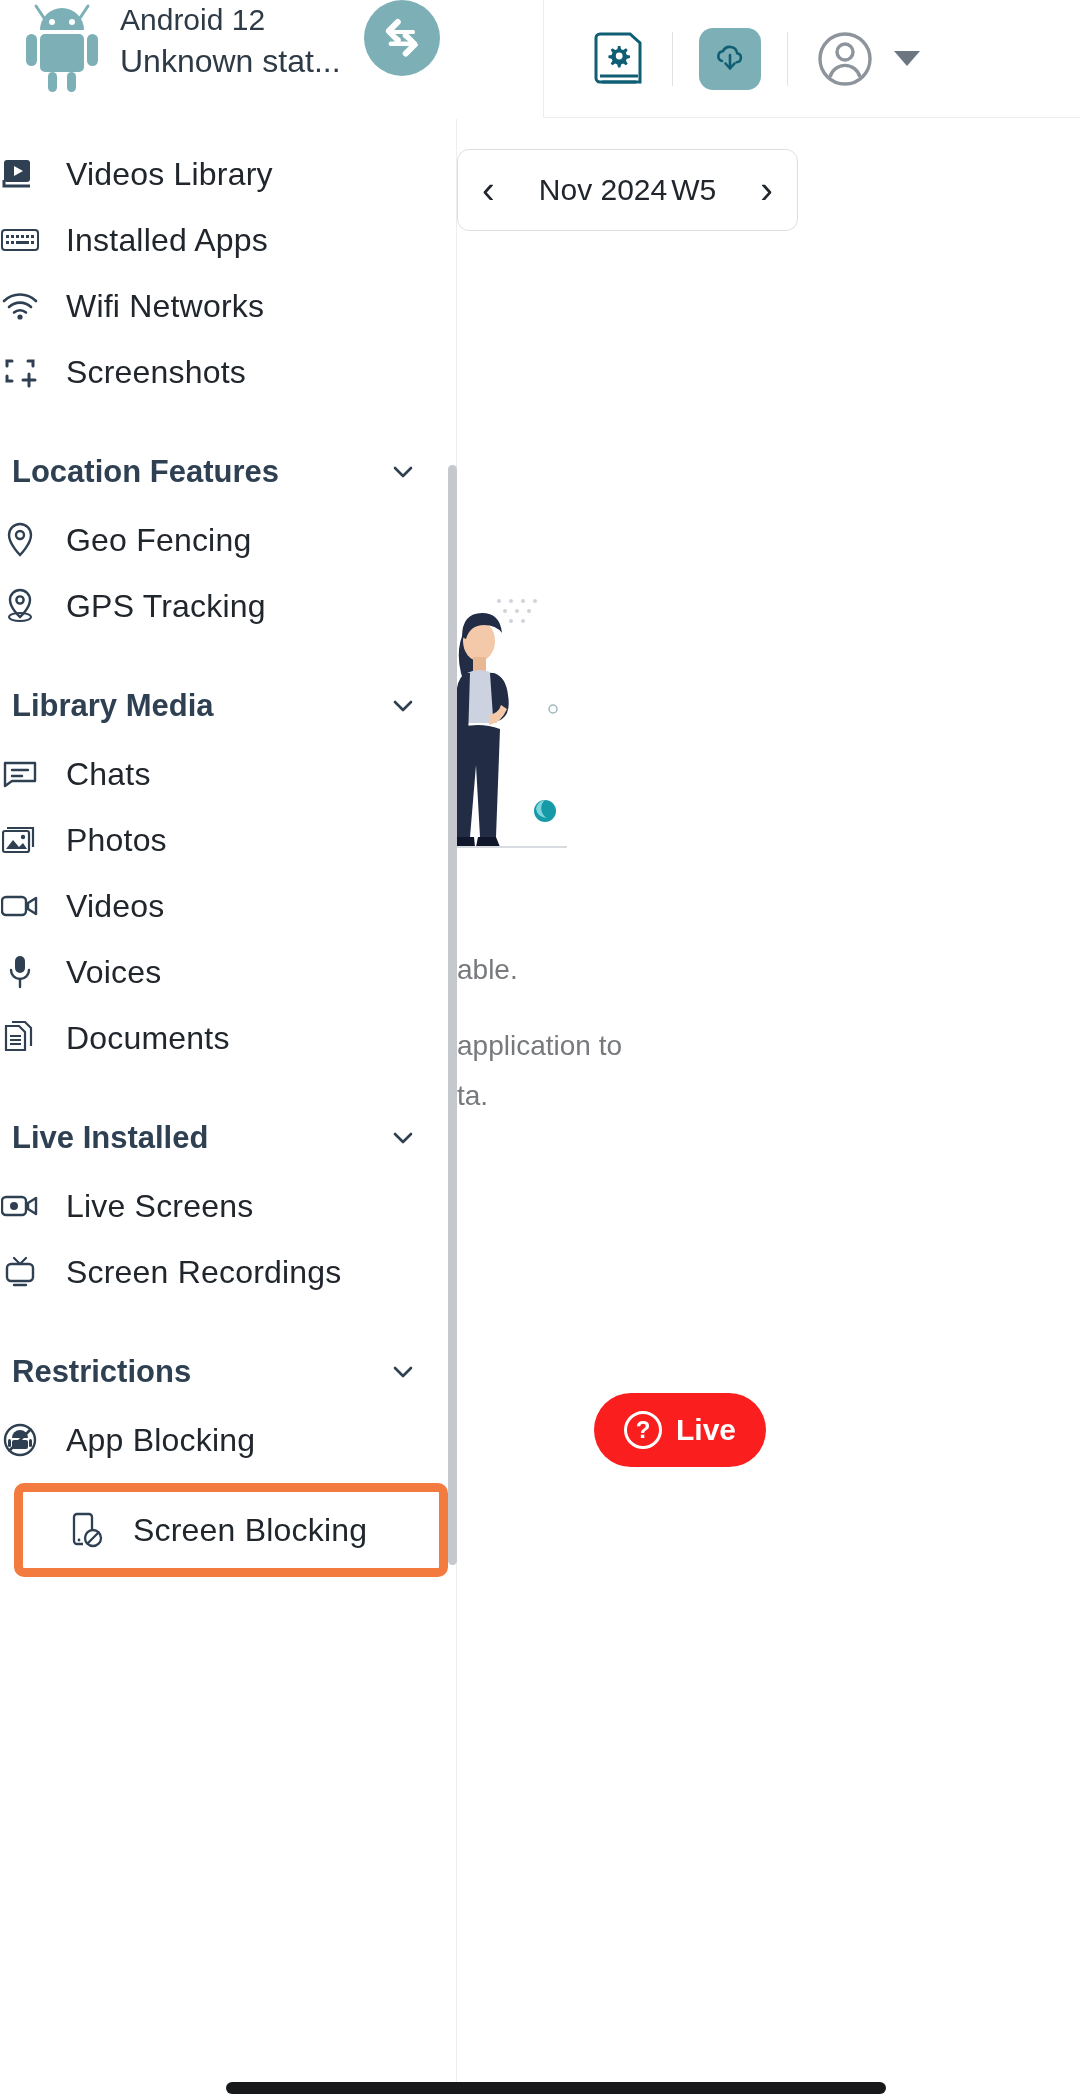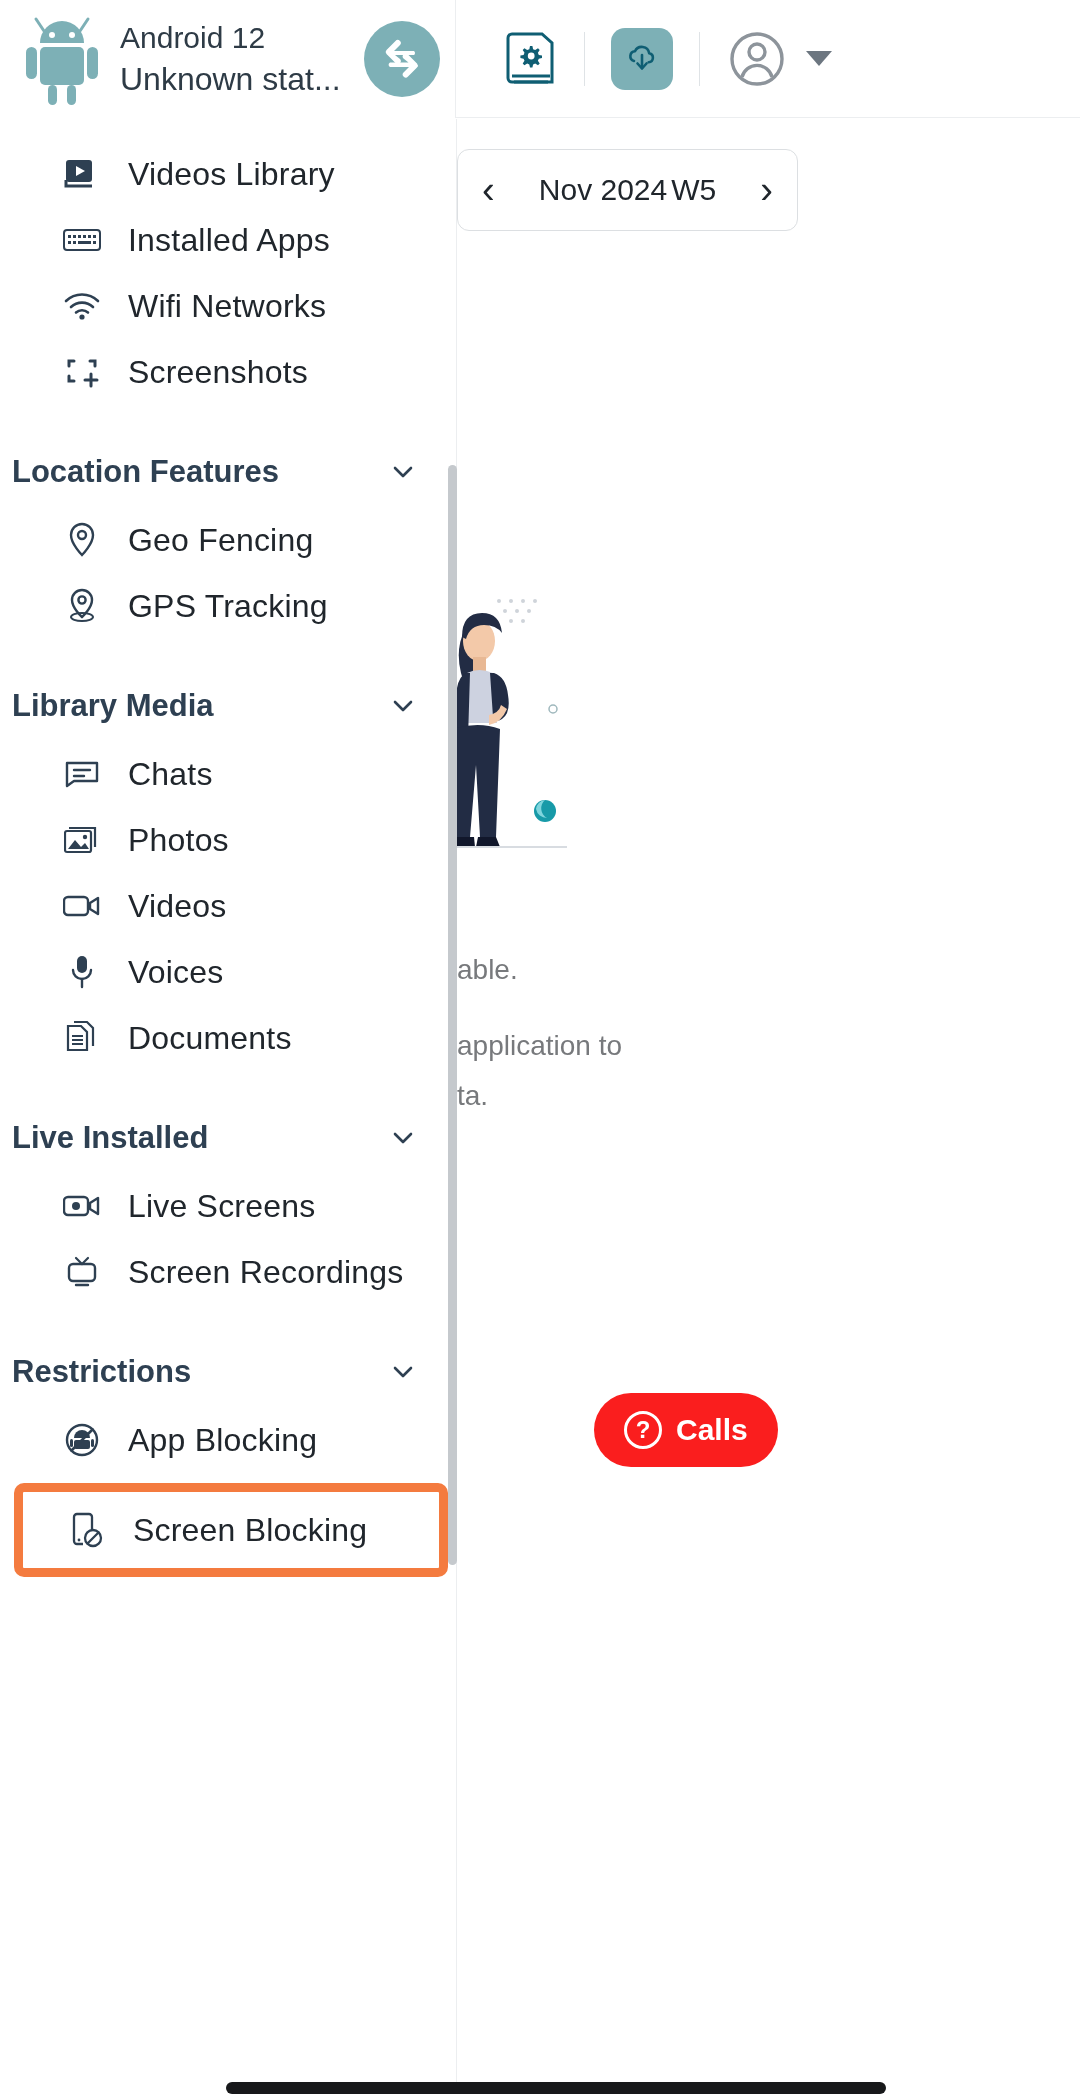--- a/index.html
+++ b/index.html
@@ -11,21 +11,21 @@
   }
   .app { position: relative; width: 1080px; height: 2094px; background:#fff; }
 
   
   .header {
     position: absolute; top: 0; left: 0; width: 1080px; height: 118px;
     background: #ffffff; display: flex; align-items: center;
     border-bottom: 1px solid #eceef0;
   }
   .header-left {
-    width: 456px; height: 118px; display: flex; align-items: center;
+    width: 544px; height: 118px; display: flex; align-items: flex-start;
     padding-left: 22px; border-right: 1px solid #eceef0; background:#fff;
   }
   .android-logo { width: 88px; height: 92px; flex: 0 0 88px; position: relative; }
   .device-text { margin-left: 10px; width: 240px; }
   .device-os {
     font-size: 30px; color: #2e3b46; line-height: 40px; white-space: nowrap;
   }
   .device-status {
     font-size: 32px; color: #2e3b46; line-height: 42px; white-space: nowrap;
   }
@@ -93,21 +93,21 @@
   }
 
   
   .sidebar {
     position: absolute; top: 119px; left: 0; width: 457px; height: 1975px;
     background: #ffffff; border-right: 1px solid #eceef0;
     overflow: hidden; padding-top: 22px;
   }
   .nav-item {
     display: flex; align-items: center; height: 66px;
-    padding-left: 62px; cursor: pointer; gap: 26px;
+    cursor: pointer; gap: 26px;
   }
   .nav-item .ico {
     width: 40px; height: 40px; flex: 0 0 40px;
     display: flex; align-items: center; justify-content: center;
   }
   .nav-item .lbl {
     font-size: 32px; color: #20262c; white-space: nowrap; letter-spacing: .2px;
   }
   .nav-gap { height: 32px; }
   .sec-header {
@@ -275,21 +275,21 @@
       <div class="empty-text">
         <div>able.</div>
         <div style="height:26px"></div>
         <div>application to</div>
         <div>ta.</div>
       </div>
     </div>
 
     <button class="help-btn">
       <span class="help-q">?</span>
-      <span>Calls</span>
+      <span>Live</span>
     </button>
   </div>
 
   <div class="sidebar">
 
     <div class="nav-item">
       <span class="ico">
         <svg width="36" height="32" viewBox="0 0 36 32">
           <rect x="2" y="2" width="26" height="22" rx="3" fill="#2e4052"></rect>
           <path d="M12 8 L21 13 L12 18 z" fill="#ffffff"></path>

